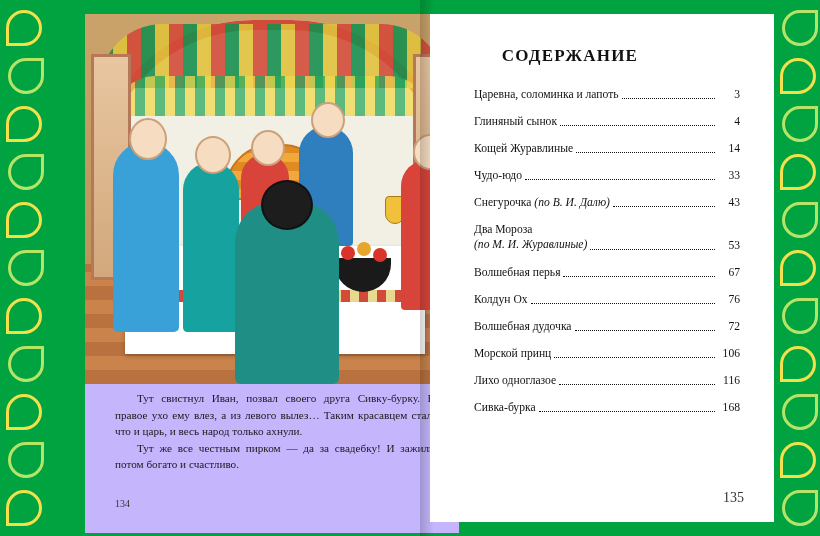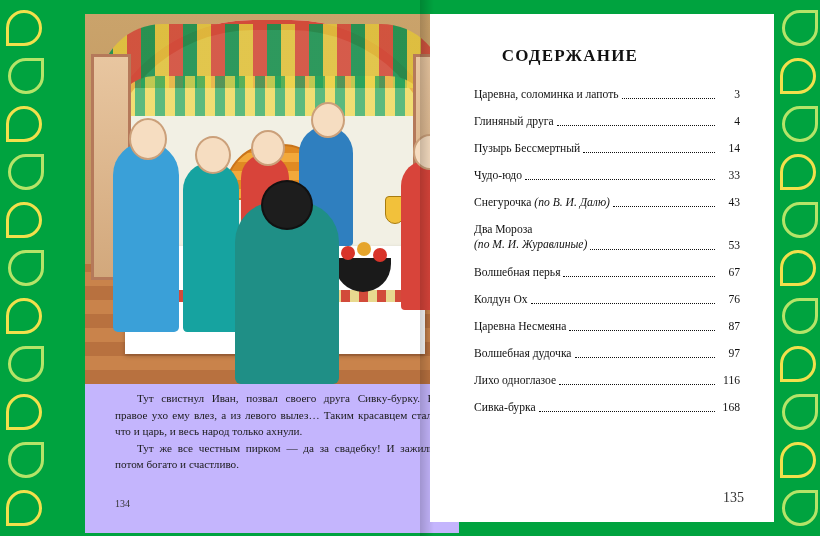--- a/index.html
+++ b/index.html
@@ -336,27 +336,27 @@
 
     <div class="toc-list">
 
       <div class="toc-item">
         <span class="toc-label">Царевна, соломинка и лапоть</span>
         <span class="toc-dots"></span>
         <span class="toc-page">3</span>
       </div>
 
       <div class="toc-item">
-        <span class="toc-label">Глиняный друга</span>
+        <span class="toc-label">Глиняный сынок</span>
         <span class="toc-dots"></span>
         <span class="toc-page">4</span>
       </div>
 
       <div class="toc-item">
-        <span class="toc-label">Пузырь Бессмертный</span>
+        <span class="toc-label">Кощей Журавлиные</span>
         <span class="toc-dots"></span>
         <span class="toc-page">14</span>
       </div>
 
       <div class="toc-item">
         <span class="toc-label">Чудо-юдо</span>
         <span class="toc-dots"></span>
         <span class="toc-page">33</span>
       </div>
 
@@ -377,32 +377,32 @@
         <span class="toc-dots"></span>
         <span class="toc-page">67</span>
       </div>
 
       <div class="toc-item">
         <span class="toc-label">Колдун Ох</span>
         <span class="toc-dots"></span>
         <span class="toc-page">76</span>
       </div>
 
-      <div class="toc-item">
-        <span class="toc-label">Царевна Несмеяна</span>
-        <span class="toc-dots"></span>
-        <span class="toc-page">87</span>
-      </div>
 
       <div class="toc-item">
         <span class="toc-label">Волшебная дудочка</span>
         <span class="toc-dots"></span>
-        <span class="toc-page">97</span>
-      </div>
-
+        <span class="toc-page">72</span>
+      </div>
+
+      <div class="toc-item">
+        <span class="toc-label">Морской принц</span>
+        <span class="toc-dots"></span>
+        <span class="toc-page">106</span>
+      </div>
 
       <div class="toc-item">
         <span class="toc-label">Лихо одноглазое</span>
         <span class="toc-dots"></span>
         <span class="toc-page">116</span>
       </div>
 
       <div class="toc-item">
         <span class="toc-label">Сивка-бурка</span>
         <span class="toc-dots"></span>

